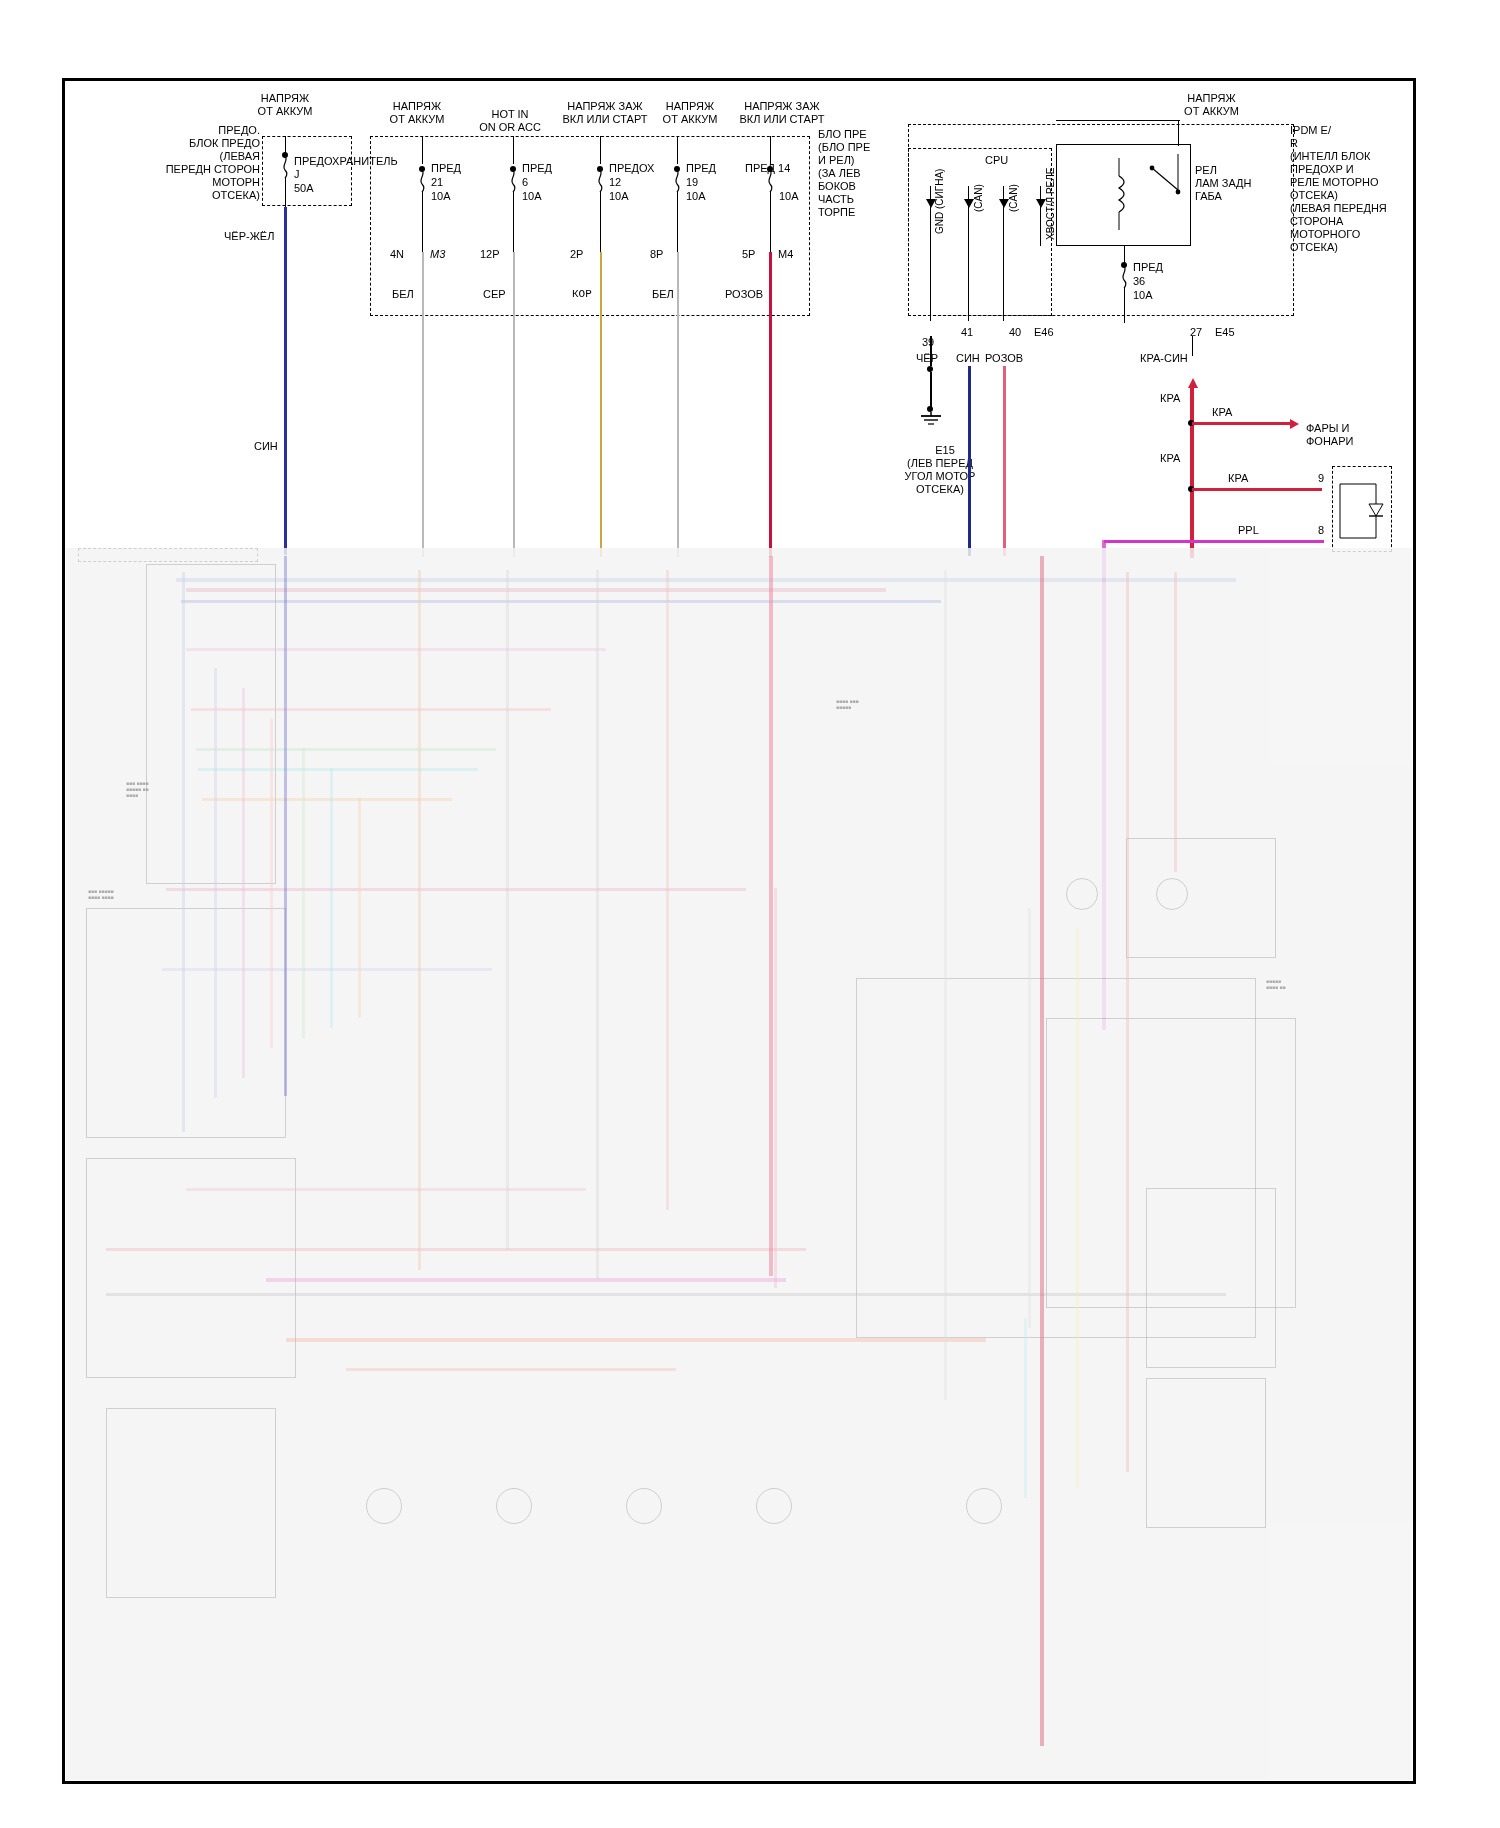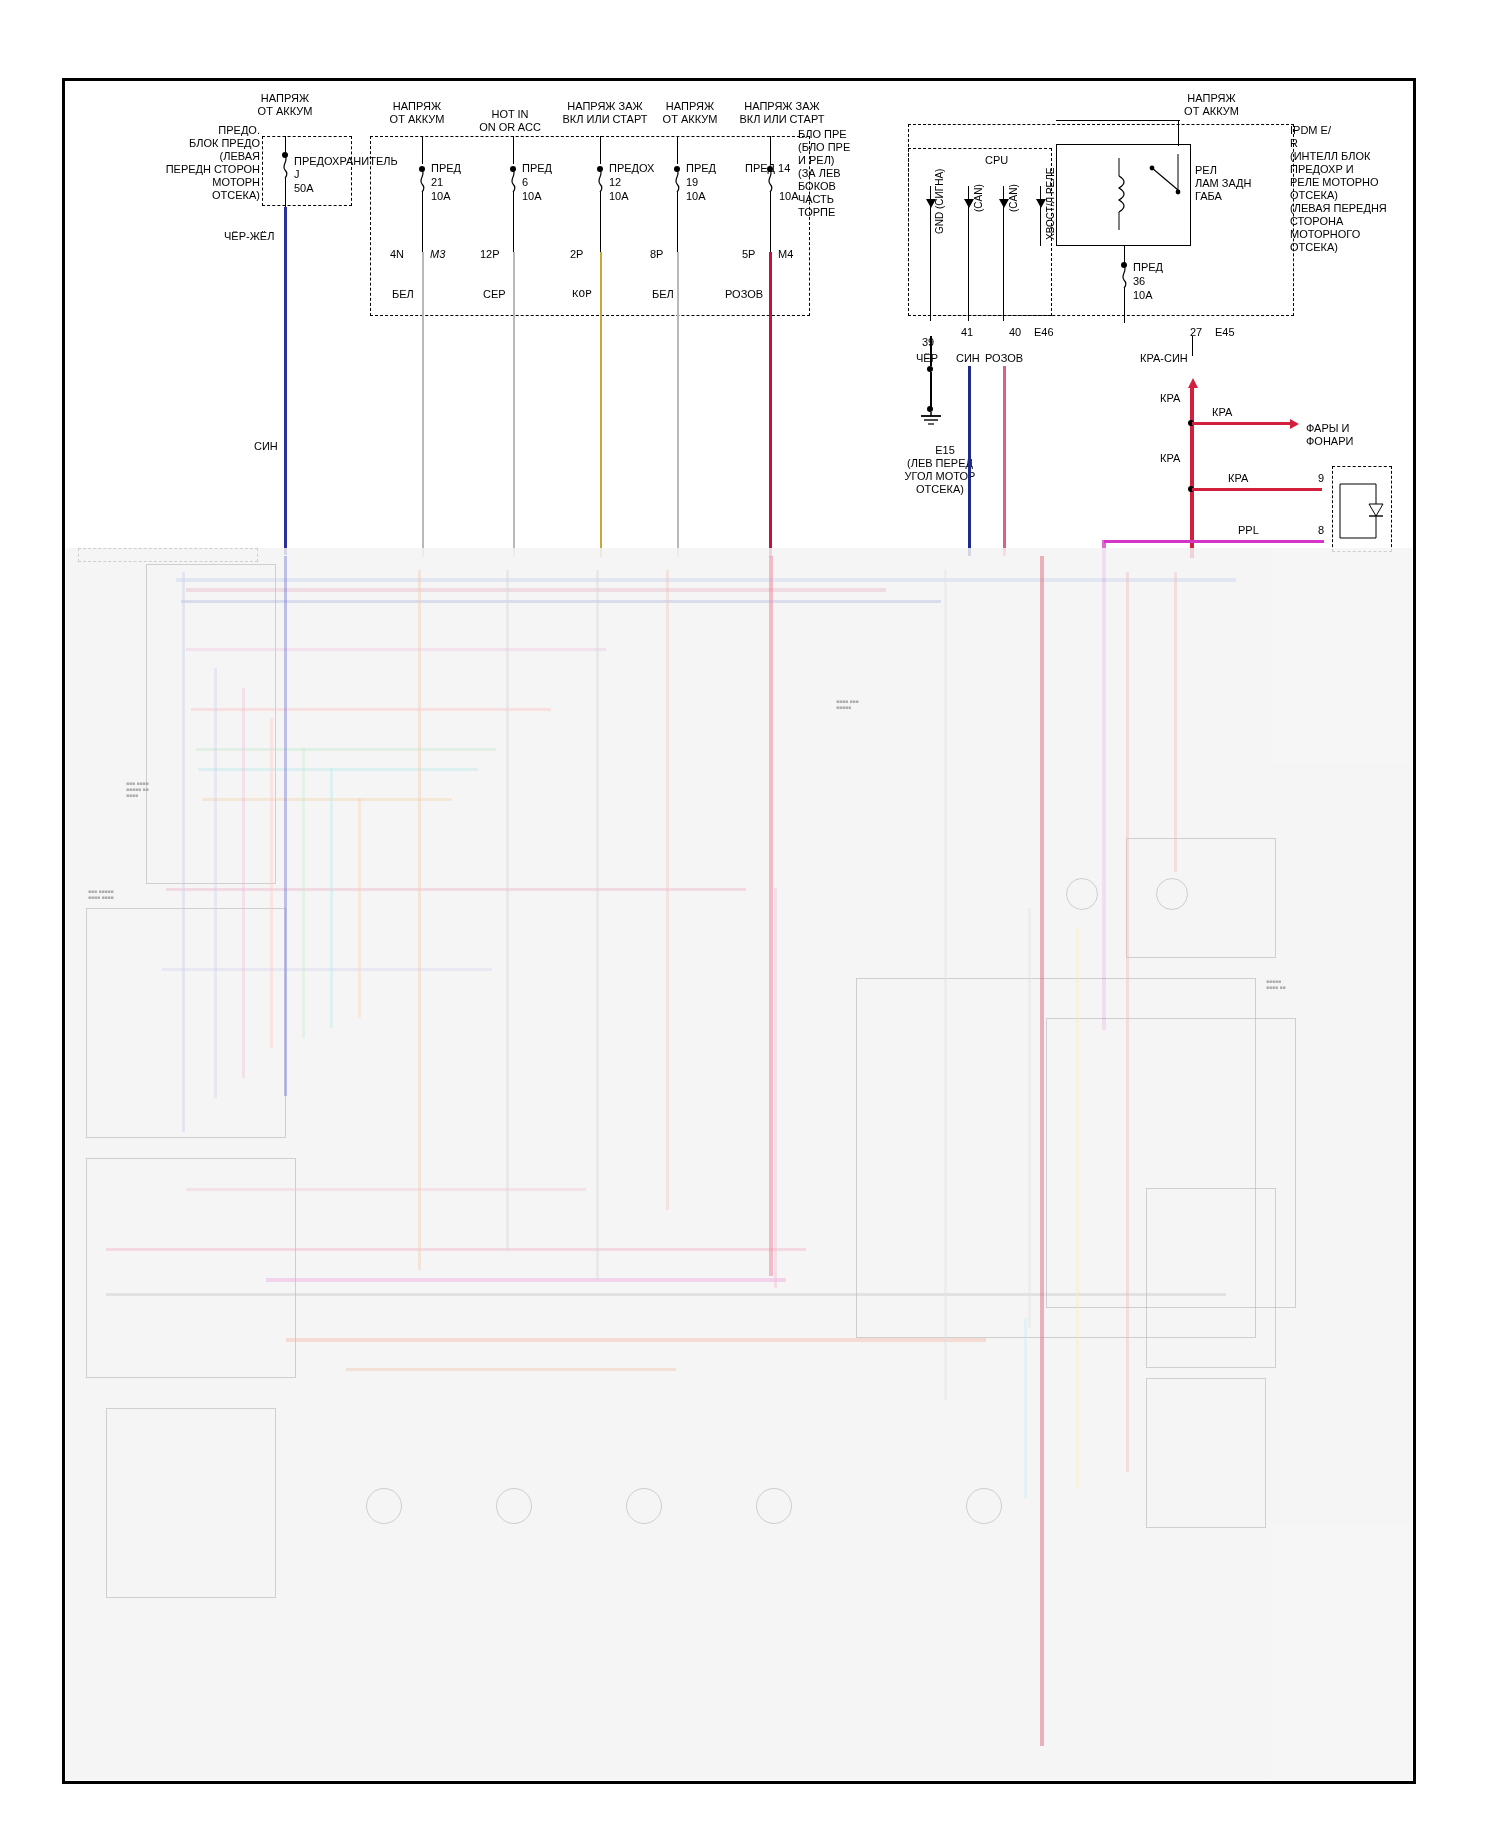--- a/index.html
+++ b/index.html
@@ -157,21 +157,21 @@
   <svg class="fuse-sym" style="left:280px; top:156px;" viewBox="0 0 10 22">
     <path d="M5 0 C 9 5, 1 9, 5 14 C 9 18, 5 22, 5 22" stroke="#000" fill="none" stroke-width="1.2"></path>
   </svg>
   <div class="lbl" style="left:294px; top:155px; width:110px;">ПРЕДОХРАНИТЕЛЬ</div>
   <div class="lbl" style="left:294px; top:168px;">J</div>
   <div class="lbl" style="left:294px; top:182px;">50A</div>
   <div class="wire" style="left:285px; top:178px; width:1px; height:30px; background:#000;"></div>
   <div class="lbl" style="left:224px; top:230px;">ЧЁР-ЖЁЛ</div>
 
   <div class="dashbox" style="left:370px; top:136px; width:440px; height:180px;"></div>
-  <div class="lbl" style="left:798px; top:128px; width:70px;">БЛО ПРЕ
+  <div class="lbl" style="left:818px; top:128px; width:70px;">БЛО ПРЕ
 (БЛО ПРЕ
 И РЕЛ)
 (ЗА ЛЕВ
 БОКОВ
 ЧАСТЬ ТОРПЕ</div>
 
   <div class="wire" style="left:422px; top:136px; width:1px; height:28px; background:#000;"></div>
   <div class="dot" style="left:419px; top:166px;"></div>
   <svg class="fuse-sym" style="left:417px; top:170px;" viewBox="0 0 10 22">
     <path d="M5 0 C 9 5, 1 9, 5 14 C 9 18, 5 22, 5 22" stroke="#000" fill="none" stroke-width="1.2"></path>

